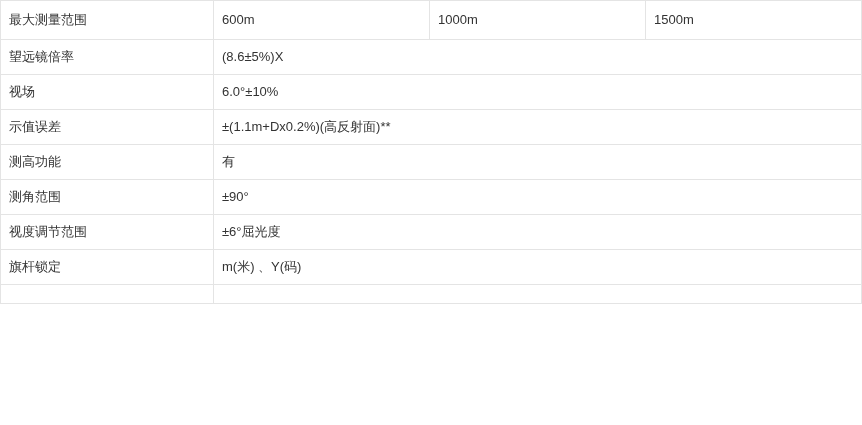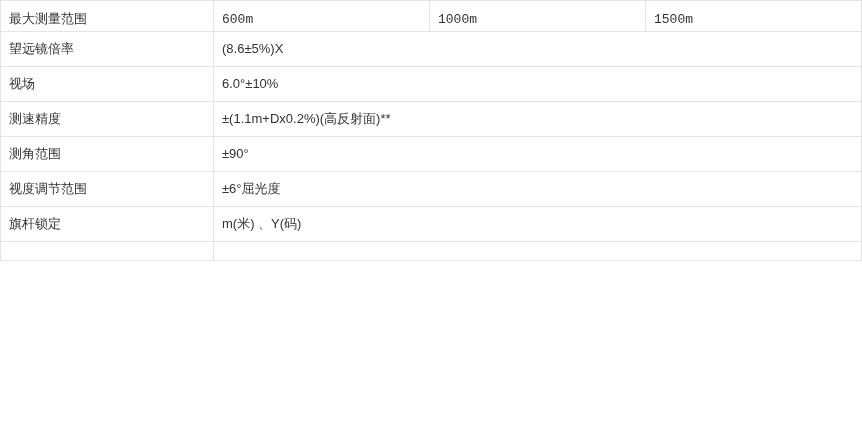--- a/index.html
+++ b/index.html
@@ -36,22 +36,21 @@
     width: 212px;
   }
   td.value-cell {
     width: 215px;
   }
   td.value-wide {
     width: 650px;
   }
   tr.row-1 td {
     padding-top: 11px;
-    padding-bottom: 3px;
-    font-family: Liberation Mono, monospace;
+    padding-bottom: 11px;
   }
 </style>
 </head>
 <body>
 
 <table class="spec-table">
   <tbody>
 
     <tr class="row-1">
       <td class="label-cell">最大测量范围</td>
@@ -65,26 +64,30 @@
       <td class="value-wide" colspan="3">(8.6±5%)X</td>
     </tr>
 
     <tr>
       <td class="label-cell">视场</td>
       <td class="value-wide" colspan="3">6.0°±10%</td>
     </tr>
 
 
     <tr>
-      <td class="label-cell">测速精度</td>
+      <td class="label-cell">示值误差</td>
       <td class="value-wide" colspan="3">±(1.1m+Dx0.2%)(高反射面)**</td>
     </tr>
 
 
 
+    <tr>
+      <td class="label-cell">测高功能</td>
+      <td class="value-wide" colspan="3">有</td>
+    </tr>
 
 
     <tr>
       <td class="label-cell">测角范围</td>
       <td class="value-wide" colspan="3">±90°</td>
     </tr>
 
     <tr>
       <td class="label-cell">视度调节范围</td>
       <td class="value-wide" colspan="3">±6°屈光度</td>

